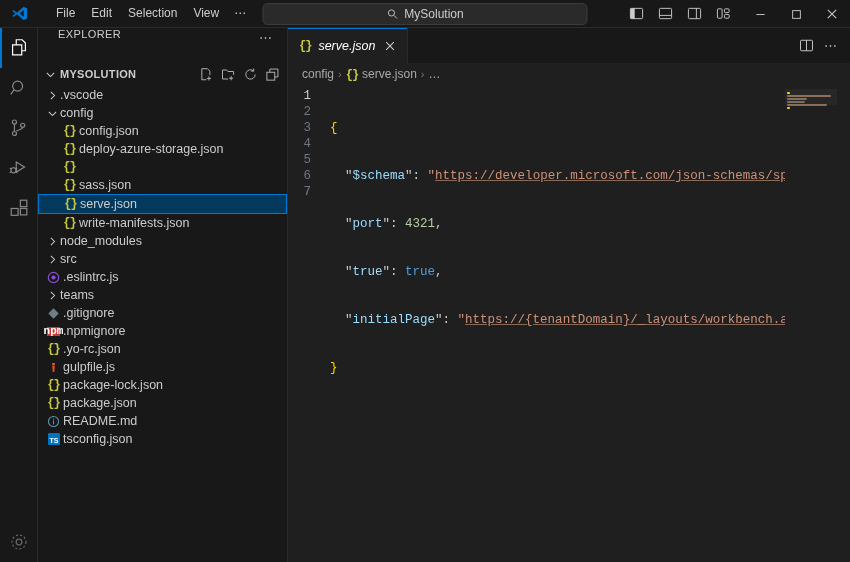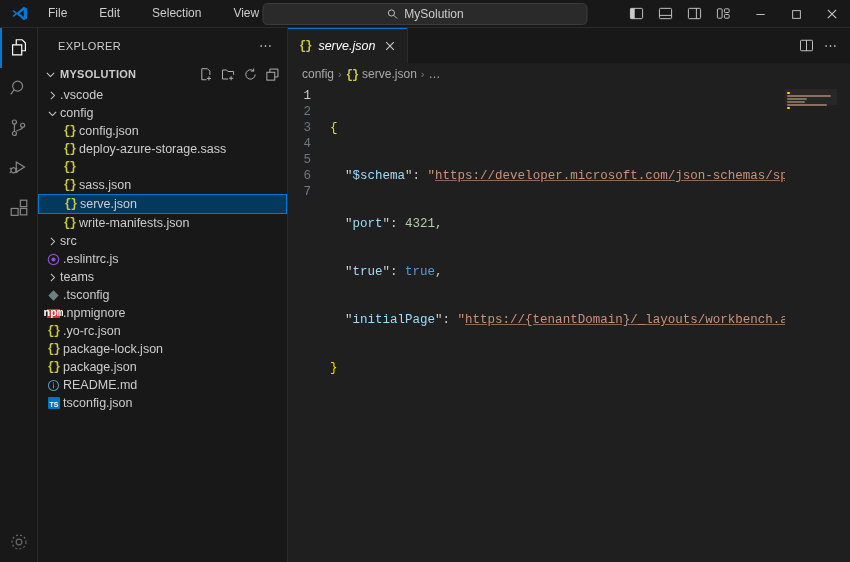--- a/index.html
+++ b/index.html
@@ -12,21 +12,21 @@
   }
 
   
   .titlebar {
     height:28px; background:#181818;
     display:flex; align-items:center;
     border-bottom:1px solid #2b2b2b;
     position:relative;
   }
   .vscode-logo { width:38px; display:flex; align-items:center; justify-content:center; }
-  .menu { display:flex; align-items:center; gap:16px; margin-left:2px; }
+  .menu { display:flex; align-items:center; gap:0px; margin-left:10px; }
   .menu-item {
     font-size:12px; color:#cccccc; padding:3px 8px;
     border-radius:3px; white-space:nowrap; line-height:15px;
   }
   .menu-item.dots { letter-spacing:1px; padding:3px 7px; color:#cccccc; }
 
   .nav-arrows { display:flex; align-items:center; gap:2px; margin-left:28px; }
   .nav-arrow { width:22px; height:20px; display:flex; align-items:center; justify-content:center; opacity:.55; }
 
   .searchbox {
@@ -57,21 +57,21 @@
   }
   .ab-item.active { opacity:1; }
   .ab-item.active::before {
     content:""; position:absolute; left:0; top:0; bottom:0; width:2px; background:#0078d4;
   }
   .ab-bottom { margin-top:auto; }
 
   
   .sidebar { width:250px; background:#181818; display:flex; flex-direction:column; border-right:1px solid #2b2b2b; }
   .sb-header {
-    height:35px; display:flex; align-items:center; padding:0 8px 0 20px;
+    height:35px; display:flex; padding:0 8px 0 20px;
     font-size:11px; color:#cccccc; letter-spacing:.4px;
   }
   .sb-header .more { margin-left:auto; color:#cccccc; font-size:13px; letter-spacing:1px; padding:2px 6px; }
 
   .tree-root {
     height:22px; display:flex; align-items:center; padding:0 6px 0 4px;
   }
   .tree-root .rootname {
     font-size:11px; font-weight:bold; color:#cccccc; letter-spacing:.3px; margin-left:2px;
   }
@@ -368,21 +368,21 @@
           <span class="ficon">
             <span class="json-braces">{}</span>
           </span>
           <span class="rlabel">config.json</span>
         </div>
         <div class="row">
           <span style="display: inline-block; flex-shrink: 0; width: 22px;"></span>
           <span class="ficon">
             <span class="json-braces">{}</span>
           </span>
-          <span class="rlabel">deploy-azure-storage.sass</span>
+          <span class="rlabel">deploy-azure-storage.json</span>
         </div>
         <div class="row">
           <span style="display: inline-block; flex-shrink: 0; width: 22px;"></span>
           <span class="ficon">
             <span class="json-braces">{}</span>
           </span>
         </div>
         <div class="row">
           <span style="display: inline-block; flex-shrink: 0; width: 22px;"></span>
           <span class="ficon">
@@ -404,20 +404,29 @@
           </span>
           <span class="rlabel">write-manifests.json</span>
         </div>
         <div class="row">
           <span style="display: inline-block; flex-shrink: 0; width: 6px;"></span>
           <span class="twisty">
             <svg width="13" height="13" viewBox="0 0 16 16" fill="none" stroke="#cccccc" stroke-width="1.25">
               <path d="M6 3.5 L10.5 8 L6 12.5"></path>
             </svg>
           </span>
+          <span class="rlabel">node_modules</span>
+        </div>
+        <div class="row">
+          <span style="display: inline-block; flex-shrink: 0; width: 6px;"></span>
+          <span class="twisty">
+            <svg width="13" height="13" viewBox="0 0 16 16" fill="none" stroke="#cccccc" stroke-width="1.25">
+              <path d="M6 3.5 L10.5 8 L6 12.5"></path>
+            </svg>
+          </span>
           <span class="rlabel">src</span>
         </div>
         <div class="row">
           <span style="display: inline-block; flex-shrink: 0; width: 6px;"></span>
           <span class="ficon">
             <svg width="13" height="13" viewBox="0 0 16 16">
               <circle cx="8" cy="8" r="6.4" fill="none" stroke="#8a4fcf" stroke-width="1.5"></circle>
               <circle cx="8" cy="8" r="2.6" fill="#8a4fcf"></circle>
             </svg>
           </span>
@@ -432,35 +441,44 @@
           </span>
           <span class="rlabel">teams</span>
         </div>
         <div class="row">
           <span style="display: inline-block; flex-shrink: 0; width: 6px;"></span>
           <span class="ficon">
             <svg width="13" height="13" viewBox="0 0 16 16">
               <path d="M8 1.6 L14.4 8 L8 14.4 L1.6 8 Z" fill="#6d8086"></path>
             </svg>
           </span>
-          <span class="rlabel">.tsconfig</span>
+          <span class="rlabel">.gitignore</span>
         </div>
         <div class="row">
           <span style="display: inline-block; flex-shrink: 0; width: 6px;"></span>
           <span class="ficon">
             <span class="npm-badge">npm</span>
           </span>
           <span class="rlabel">.npmignore</span>
         </div>
         <div class="row">
           <span style="display: inline-block; flex-shrink: 0; width: 6px;"></span>
           <span class="ficon">
             <span class="json-braces">{}</span>
           </span>
           <span class="rlabel">.yo-rc.json</span>
+        </div>
+        <div class="row">
+          <span style="display: inline-block; flex-shrink: 0; width: 6px;"></span>
+          <span class="ficon">
+            <svg width="13" height="13" viewBox="0 0 16 16">
+              <path d="M6 2.4 H10 L9.4 5 H6.6 Z M6.4 5.4 H9.6 L9 13.6 H7 Z" fill="#e34f26"></path>
+            </svg>
+          </span>
+          <span class="rlabel">gulpfile.js</span>
         </div>
         <div class="row">
           <span style="display: inline-block; flex-shrink: 0; width: 6px;"></span>
           <span class="ficon">
             <span class="json-braces">{}</span>
           </span>
           <span class="rlabel">package-lock.json</span>
         </div>
         <div class="row">
           <span style="display: inline-block; flex-shrink: 0; width: 6px;"></span>

